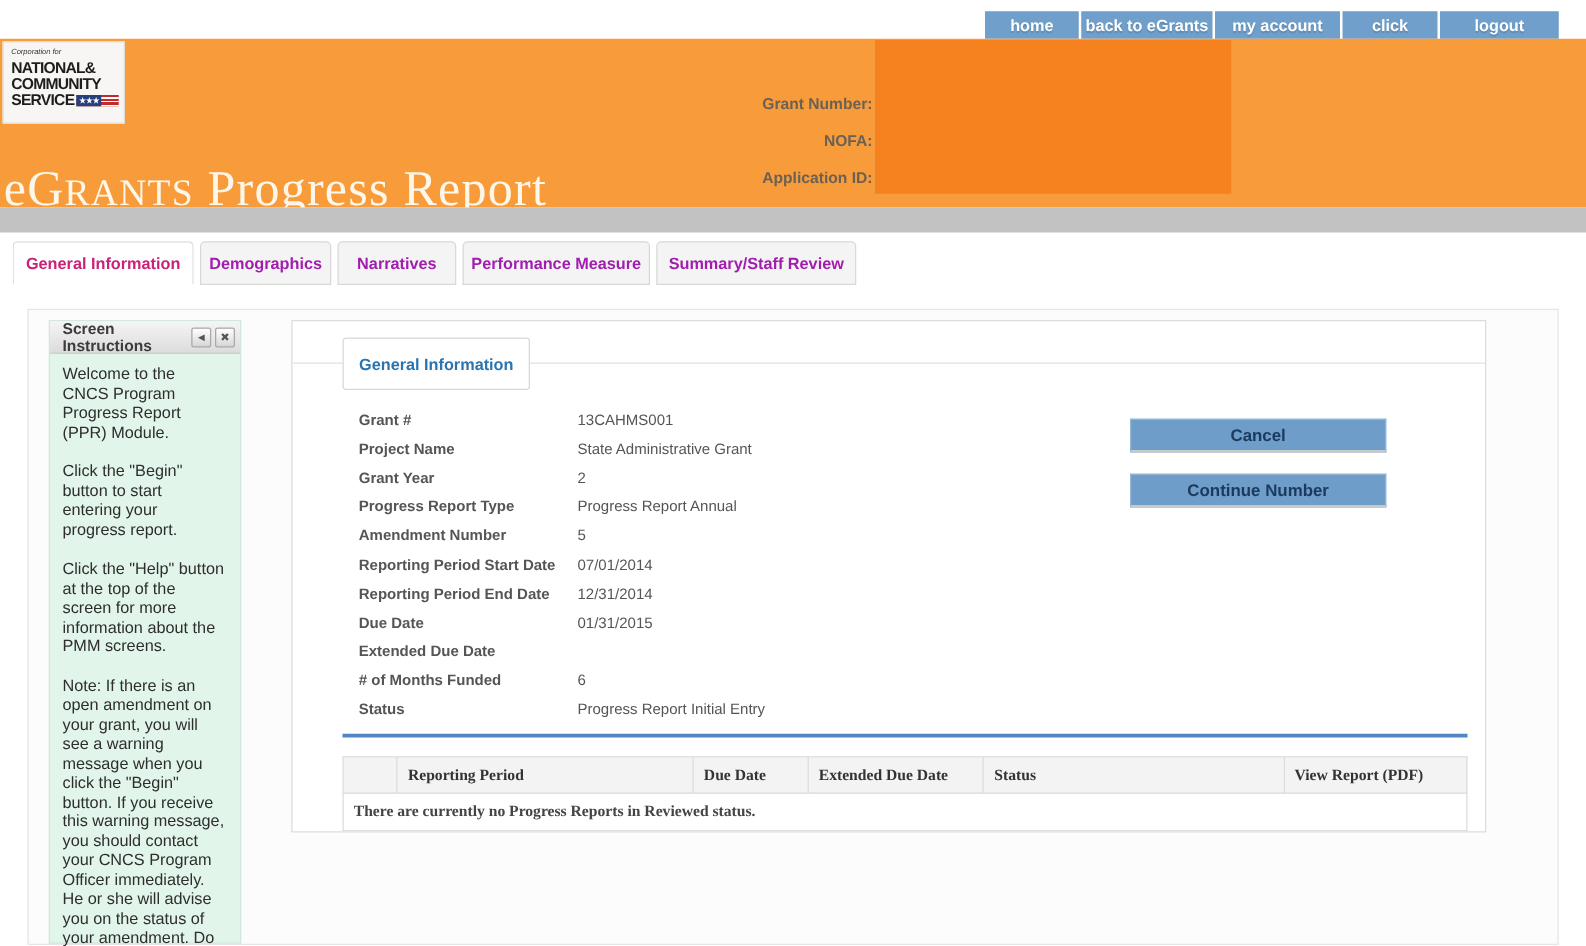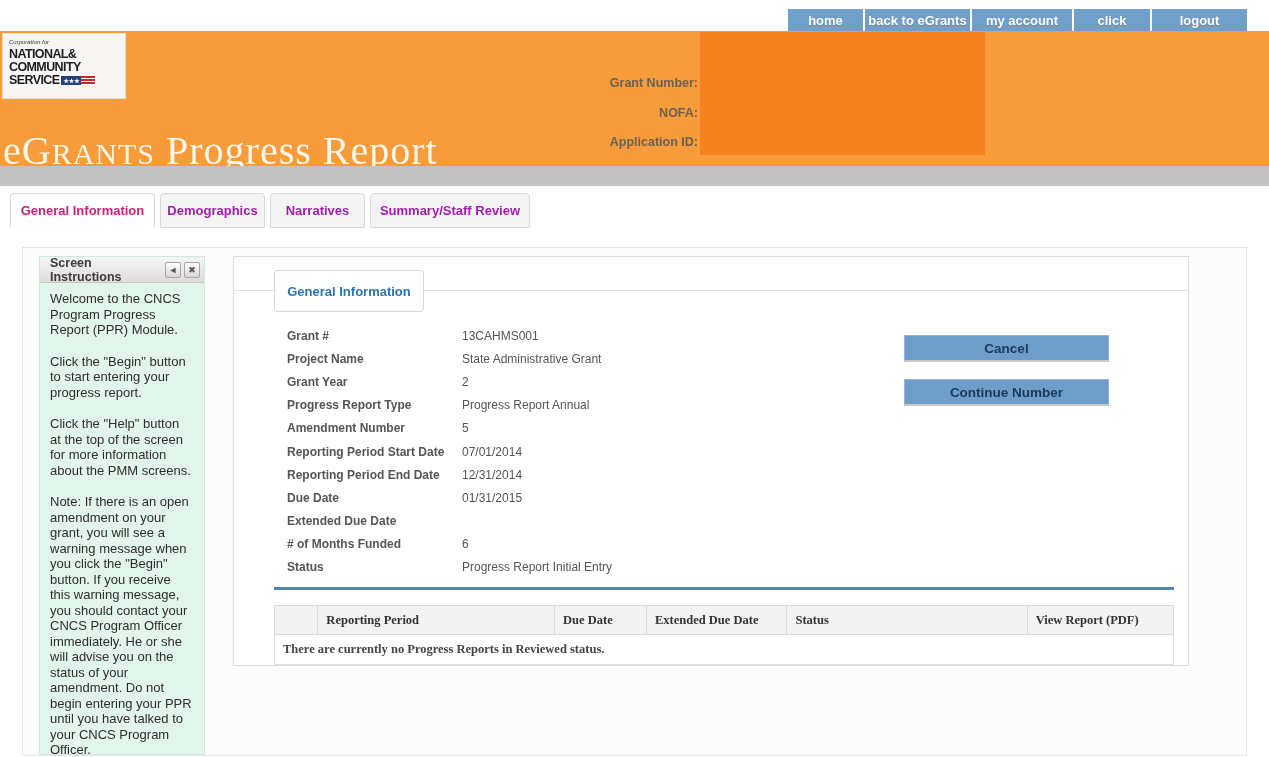--- a/index.html
+++ b/index.html
@@ -14,21 +14,21 @@
     background:#6f9fca;color:#ffffff;font-size:13px;font-weight:bold;
     display:flex;align-items:center;justify-content:center;cursor:pointer;
     text-shadow:0 1px 1px rgba(0,0,0,.15);
   }
   .nav-b0{flex:0 0 75px;} .nav-b1{flex:0 0 105px;} .nav-b2{flex:0 0 100px;}
   .nav-b3{flex:0 0 76px;}  .nav-b4{flex:0 0 95px;}
 
   
   .banner{position:absolute;left:0;top:31px;width:1269px;height:135px;background:#f89b3b;}
   .logo-box{
-    position:absolute;left:2px;top:2px;width:124px;height:66px;background:#f7f6f4;
+    position:absolute;left:2px;top:2px;width:98px;height:66px;background:#f7f6f4;
     border:1px solid #e0ddd8;padding:3px 0 0 6px;box-sizing:border-box;line-height:11px;
   }
   .logo-tagline{font-size:6px;font-style:italic;color:#333;display:block;}
   .logo-line{font-size:12.5px;font-weight:bold;color:#1d1d1d;letter-spacing:-0.6px;display:block;line-height:13px;}
   .logo-row{display:flex;align-items:center;}
   .flag-icon{display:inline-block;width:34px;height:9px;margin-left:2px;position:relative;
     background:repeating-linear-gradient(#c22b2b 0 2px,#ffffff 2px 3px);}
   .flag-icon::before{content:"";position:absolute;left:0;top:0;width:20px;height:9px;background:#27407c;}
   .flag-icon::after{content:"\2605\2605\2605";position:absolute;left:2px;top:-1px;font-size:6px;color:#fff;letter-spacing:0;}
   .app-title{
@@ -51,21 +51,21 @@
     font-size:13px;font-weight:bold;color:#a21caf;cursor:pointer;
   }
   .tab.active{background:#ffffff;color:#cb2079;border-bottom-color:#ffffff;}
   .tab-w0{width:145px;} .tab-w1{width:105px;} .tab-w2{width:95px;} .tab-w3{width:150px;} .tab-w4{width:160px;}
 
   
   .wrapper{position:absolute;left:22px;top:247px;width:1225px;height:509px;
     background:#fcfcfc;border:1px solid #e6e6e6;box-sizing:border-box;}
 
   
-  .sidebar{position:absolute;left:16px;top:8px;width:166px;bottom:0;background:#e1f5ea;border:1px solid #d2e8dc;box-sizing:border-box;}
+  .sidebar{position:absolute;left:16px;top:8px;width:154px;bottom:0;background:#e1f5ea;border:1px solid #d2e8dc;box-sizing:border-box;}
   .sidebar-header{height:26px;background:linear-gradient(#f5f5f5,#dcdcdc);border-bottom:1px solid #c6c6c6;
     display:flex;align-items:center;padding:0 4px 0 10px;box-sizing:border-box;}
   .sidebar-title{flex:1;font-size:12.5px;font-weight:bold;color:#3c3c3c;}
   .mini-btn{width:16px;height:16px;margin-left:3px;background:linear-gradient(#ffffff,#d6d6d6);
     border:1px solid #a8a8a8;border-radius:2px;font-size:9px;color:#555;
     display:flex;align-items:center;justify-content:center;cursor:pointer;box-sizing:border-box;}
   .sidebar-body{padding:8px 12px 0 10px;font-size:13px;color:#2e2e2e;line-height:15.5px;}
   .sidebar-body p{margin:0 0 16px 0;}
 
   
@@ -124,20 +124,21 @@
   </div>
   <div class="redaction"></div>
 </div>
 
 <div class="gray-bar"></div>
 
 <div class="tab-bar">
   <div class="tab tab-w0 active">General Information</div>
   <div class="tab tab-w1">Demographics</div>
   <div class="tab tab-w2">Narratives</div>
+  <div class="tab tab-w3">Performance Measure</div>
   <div class="tab tab-w4">Summary/Staff Review</div>
 </div>
 
 <div class="wrapper">
 
   <div class="sidebar">
     <div class="sidebar-header">
       <span class="sidebar-title">Screen Instructions</span>
       <span class="mini-btn">◄</span>
       <span class="mini-btn">✖</span>

